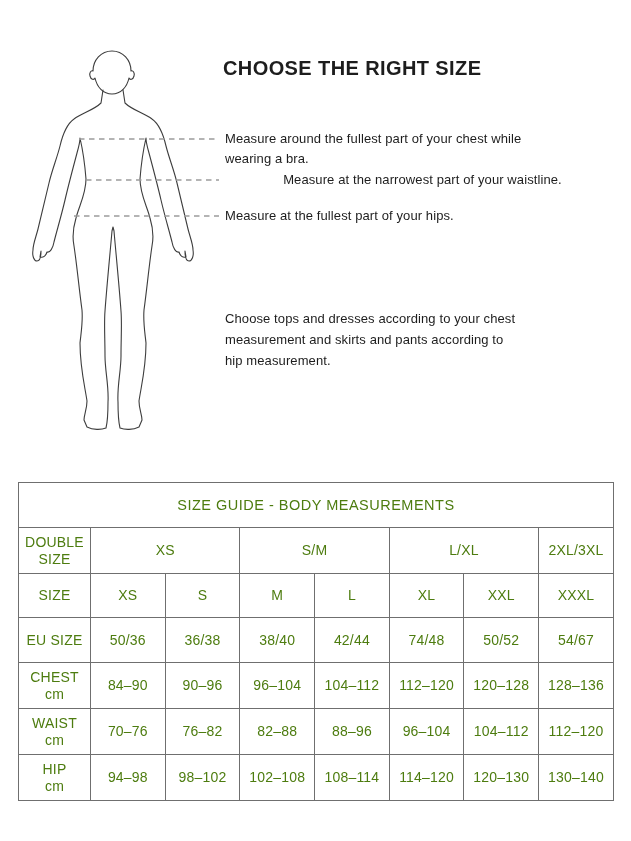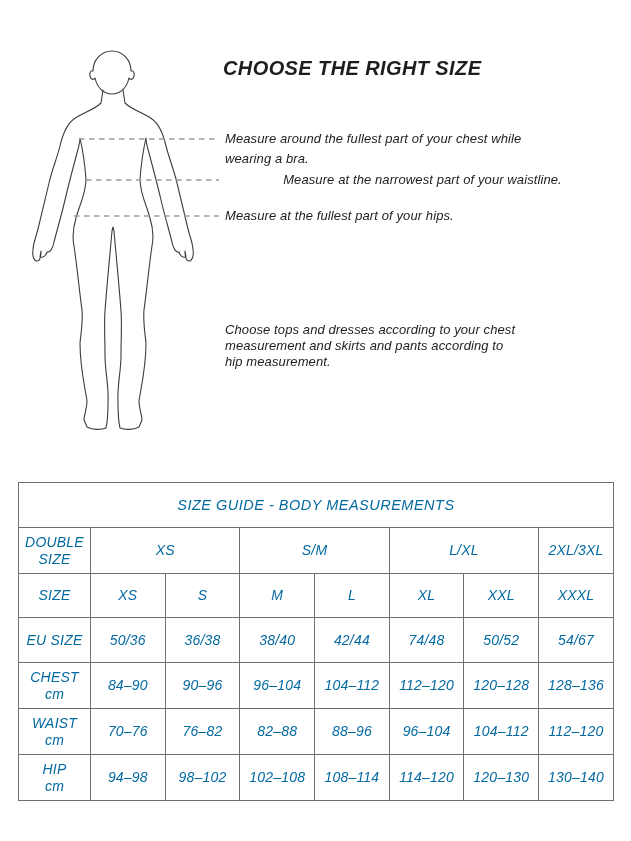--- a/index.html
+++ b/index.html
@@ -1,49 +1,49 @@
 <!DOCTYPE html>
 <html><head>
 <meta charset="utf-8">
 <style>
   html,body { margin:0; padding:0; background:#ffffff; }
   body {
     width:631px; height:841px; position:relative; overflow:hidden;
     font-family:"Liberation Sans","DejaVu Sans",sans-serif;
     color:#1d1d1d;
   }
-  .canvas { position:relative; width:518px; height:841px; background:#fff;font-style:italic; }
+  .canvas { position:relative; width:518px; height:841px; background:#fff; }
 
   
   .figure-svg { position:absolute; left:20px; top:40px; width:200px; height:410px; }
 
   .page-title {
     position:absolute; left:223px; top:56px; margin:0;
     font-size:20px; font-weight:700; letter-spacing:0.4px; line-height:24px;
   }
   .inst {
     position:absolute; left:225px; margin:0; width:395px;
     font-size:13px; line-height:20px; letter-spacing:0.1px;
     white-space:pre-line;
   }
   .inst-chest  { top:129px; }
   .inst-waist  { top:170px;text-align:center; }
   .inst-hip    { top:206px; }
-  .inst-advice { top:322px; line-height:16px; }
+  .inst-advice { top:308px; line-height:21px; }
 
   
   table.size-table {
     position:absolute; left:18px; top:482px; width:595px;
     border-collapse:collapse; table-layout:fixed;
   }
   .size-table th, .size-table td {
     border:1px solid #6f6f6f; padding:0;
     font-weight:400; font-size:14px; letter-spacing:0.2px;
     text-align:center; vertical-align:middle;
-    line-height:17px; white-space:pre-line; color:#0369a1;
+    line-height:17px; white-space:pre-line; color:#4d7c0f;
   }
   .size-table .t-title-cell { font-size:14.5px; letter-spacing:0.5px; }
   tr.r-title  { height:45px; }
   tr.r-double { height:46px; }
   tr.r-size   { height:44px; }
   tr.r-eu     { height:45px;padding-left:43px; }
   tr.r-chest  { height:46px; }
   tr.r-waist  { height:46px; }
   tr.r-hip    { height:46px; }
 </style>

